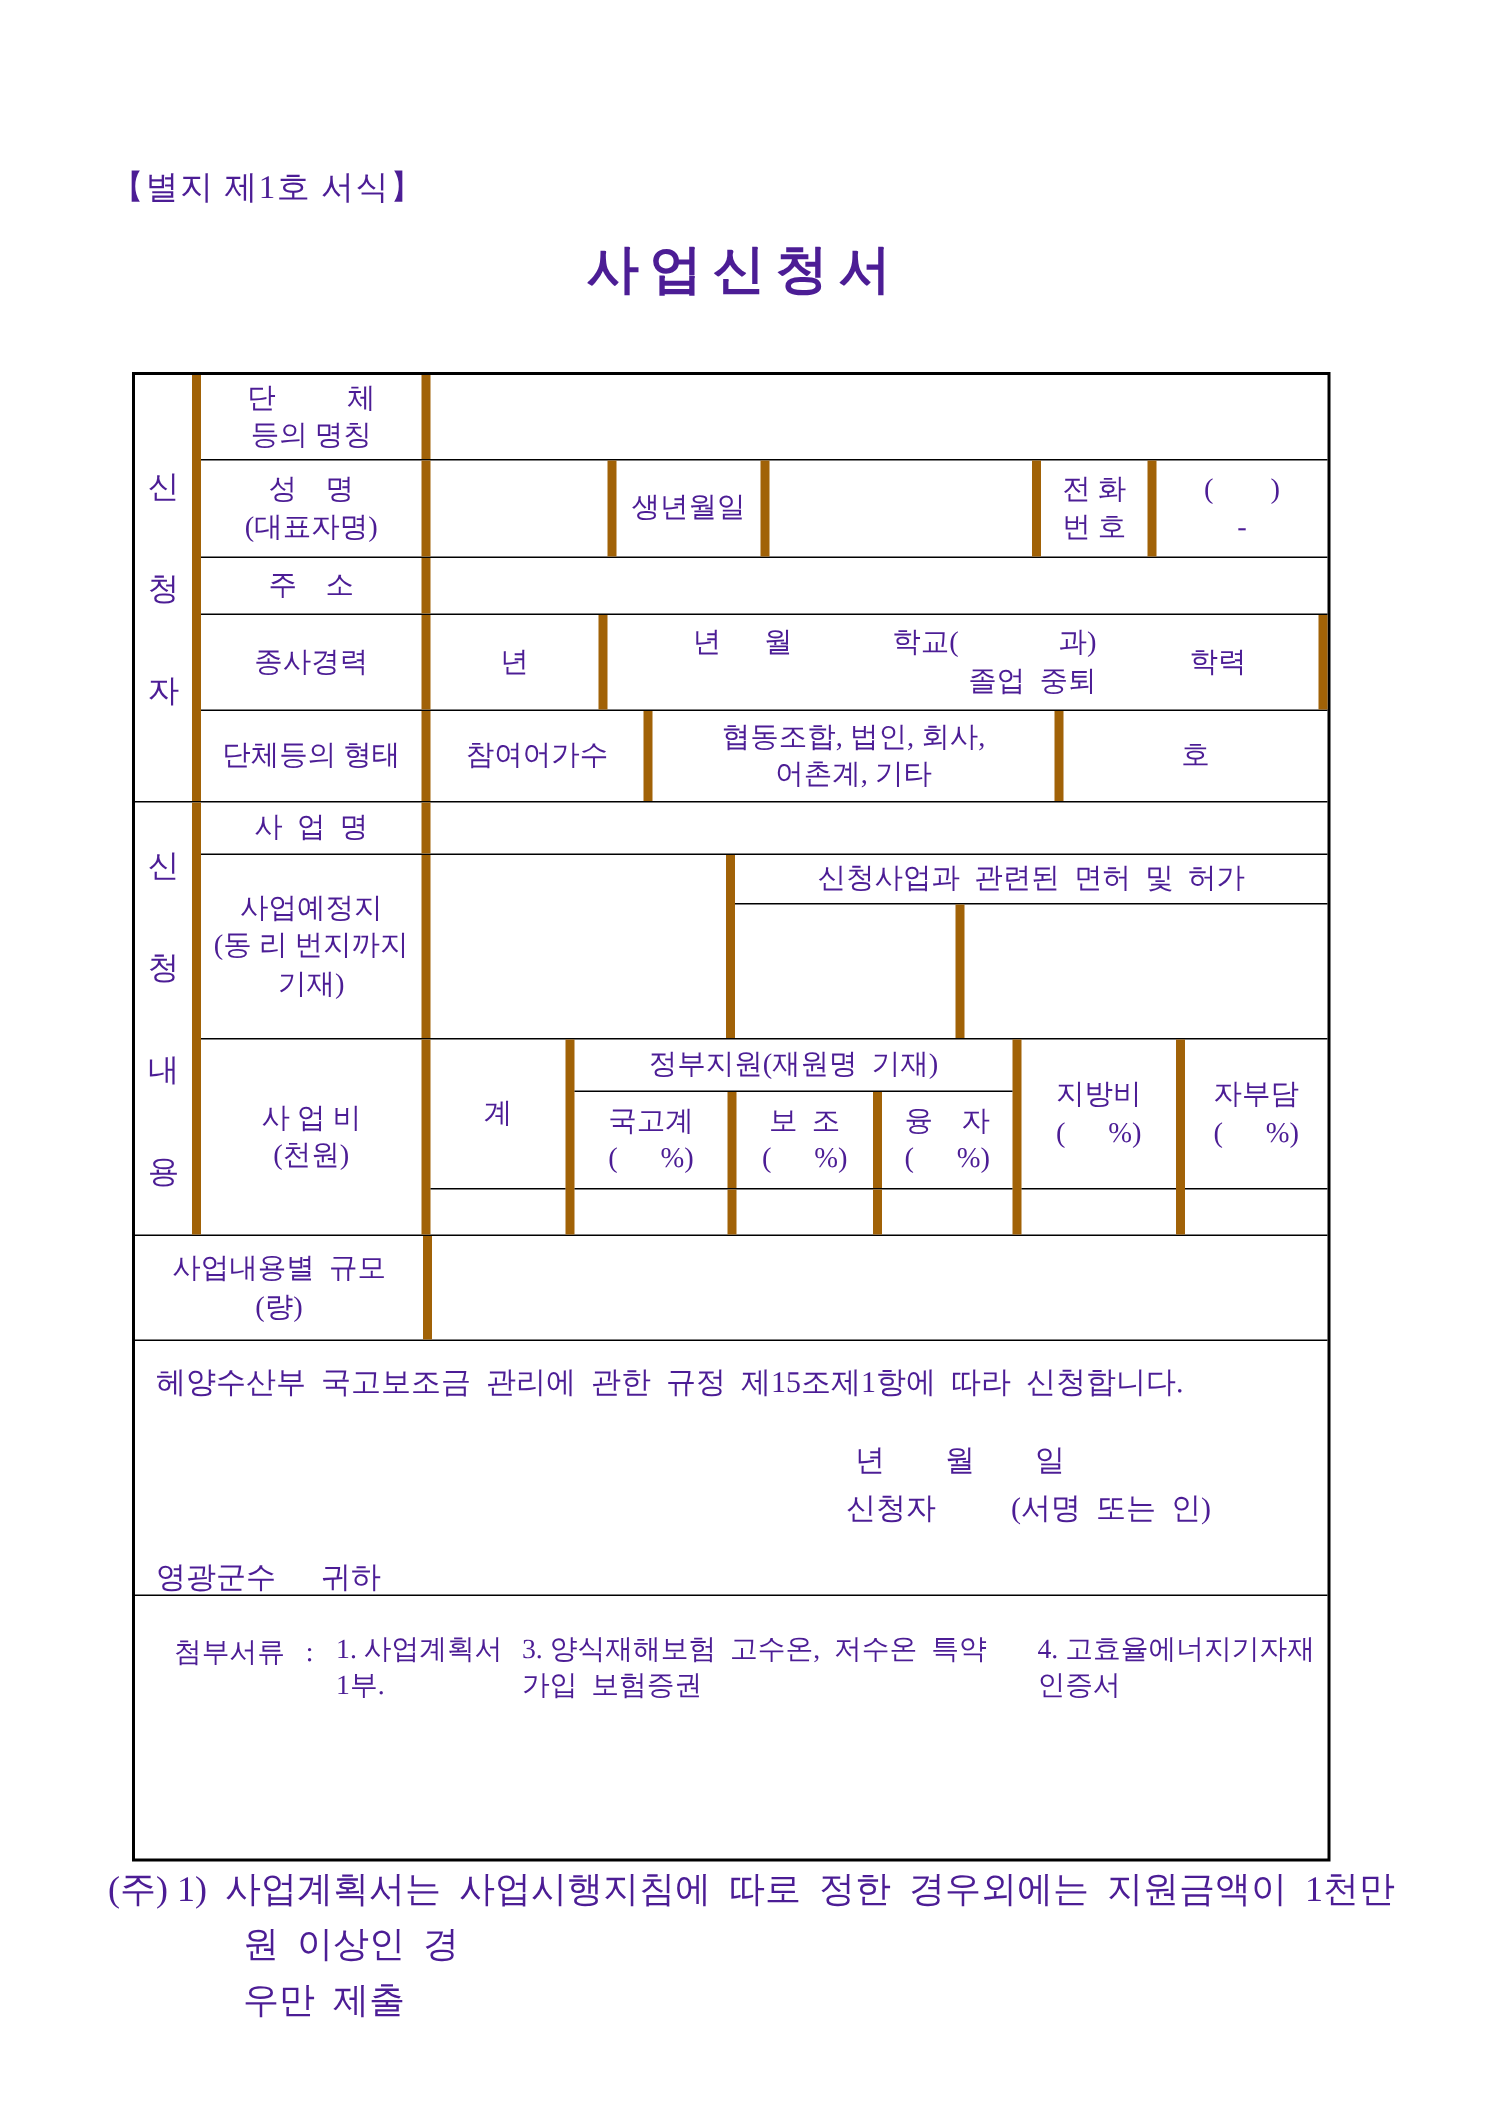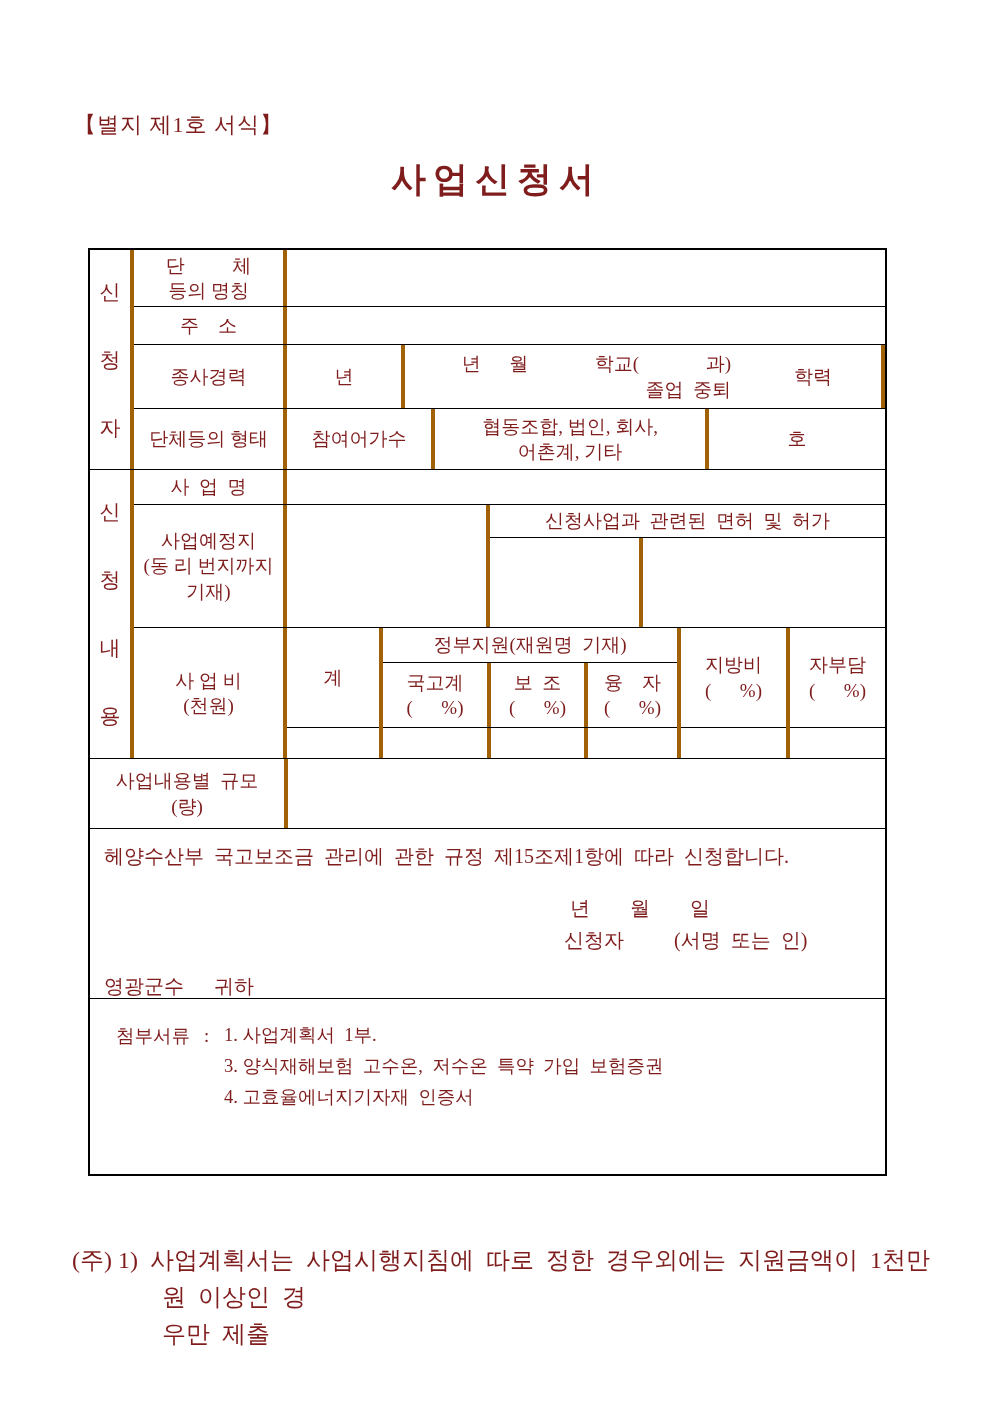--- a/index.html
+++ b/index.html
@@ -1,18 +1,18 @@
 <!DOCTYPE html>
 <html><head>
 <meta charset="utf-8">
 <style>
   * { margin: 0; padding: 0; box-sizing: border-box; }
   html, body { background: #ffffff; }
   .page {
-    width: 992px; height: 1403px; background: #ffffff; color: #7f1d1d;
+    width: 992px; height: 1403px; background: #ffffff; color: #4c1d95;
     font-family: "Liberation Serif", "DejaVu Serif", serif;
     font-size: 19px; position: relative; overflow: hidden;
   }
   .form-tag {
     position: absolute; top: 110px; left: 74px;
     font-size: 22px; letter-spacing: 1px;
   }
   .doc-title {
     position: absolute; top: 156px; left: 0; width: 100%;
     text-align: center; font-family: "Liberation Sans", "DejaVu Sans", sans-serif;
@@ -22,34 +22,34 @@
     position: absolute; top: 248px; left: 88px; width: 799px;
     border: 2px solid #000;
   }
   .row { display: flex; }
   .col { display: flex; flex-direction: column; }
   .c {
     display: flex; align-items: center; justify-content: center;
     text-align: center; white-space: pre-wrap; line-height: 1.32;
     min-width: 0;
   }
-  .br { border-right: 4px solid #a16207; }
+  .br { border-right: 6px solid #a16207; }
   .bb { border-bottom: 1px solid #000; }
   .f { flex: 1 1 auto; }
   .vcell { width: 44px; font-size: 21px; line-height: 68px; }
   .lbl { width: 153px; }
   .rightal { justify-content: flex-end; text-align: right; padding-right: 14px; }
   .decl { height: 170px; padding: 14px 14px 0 14px; font-size: 20px; }
   .decl .stmt { text-align: left; white-space: pre-wrap; }
   .decl .dt   { margin: 25px 0 0 466px; white-space: pre-wrap; }
   .decl .sg   { margin: 5px 0 0 460px; white-space: pre-wrap; }
   .decl .rc   { margin: 19px 0 0 0; white-space: pre-wrap; }
   .att { height: 175px; padding: 24px 2px 0 26px; display: flex; font-size: 18.5px; }
   .att .att-label { width: 108px; flex: 0 0 auto; white-space: pre-wrap; }
-  .att .items { display: flex; flex-direction: column; gap: 7px; flex: 1 1 auto; }
+  .att .items { display: flex; gap: 7px; flex: 1 1 auto; }
   .att .items div { white-space: pre-wrap; line-height: 1.3; }
   .footnote {
     position: absolute; top: 1218px; left: 72px; width: 880px;
     font-size: 24px; line-height: 1.55;
     padding-left: 90px; text-indent: -90px; white-space: pre-wrap; margin-top: 24px;
   }
 </style>
 </head>
 <body>
 
@@ -62,20 +62,31 @@
 
     <div class="row bb">
       <div class="c vcell br">신
 청
 자</div>
       <div class="col f">
         <div class="row bb" style="height:57px">
           <div class="c lbl br">단          체
 등의 명칭</div>
           <div class="c f"></div>
+        </div>
+        <div class="row bb" style="height:65px">
+          <div class="c lbl br">성    명
+(대표자명)</div>
+          <div class="c br" style="width:124px"></div>
+          <div class="c br" style="width:102px">생년월일</div>
+          <div class="c br" style="width:181px"></div>
+          <div class="c br" style="width:77px">전 화
+번 호</div>
+          <div class="c f">(        )
+-</div>
         </div>
         <div class="row bb" style="height:38px">
           <div class="c lbl br">주    소</div>
           <div class="c f"></div>
         </div>
         <div class="row bb" style="height:64px">
           <div class="c lbl br">종사경력</div>
           <div class="c br" style="width:118px">년</div>
           <div class="c f rightal">년      월              학교(              과)
 졸업  중퇴</div>

